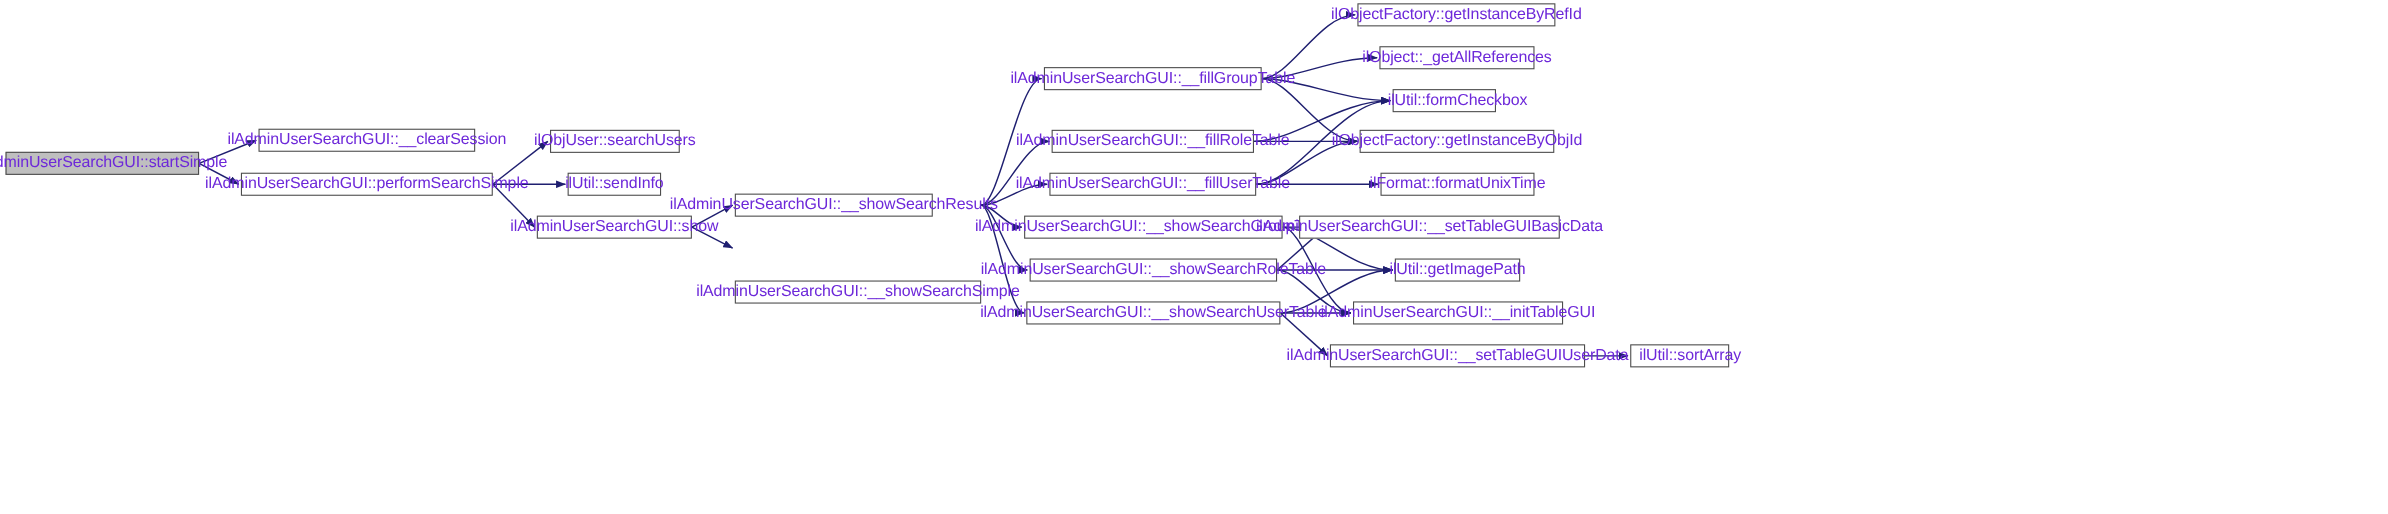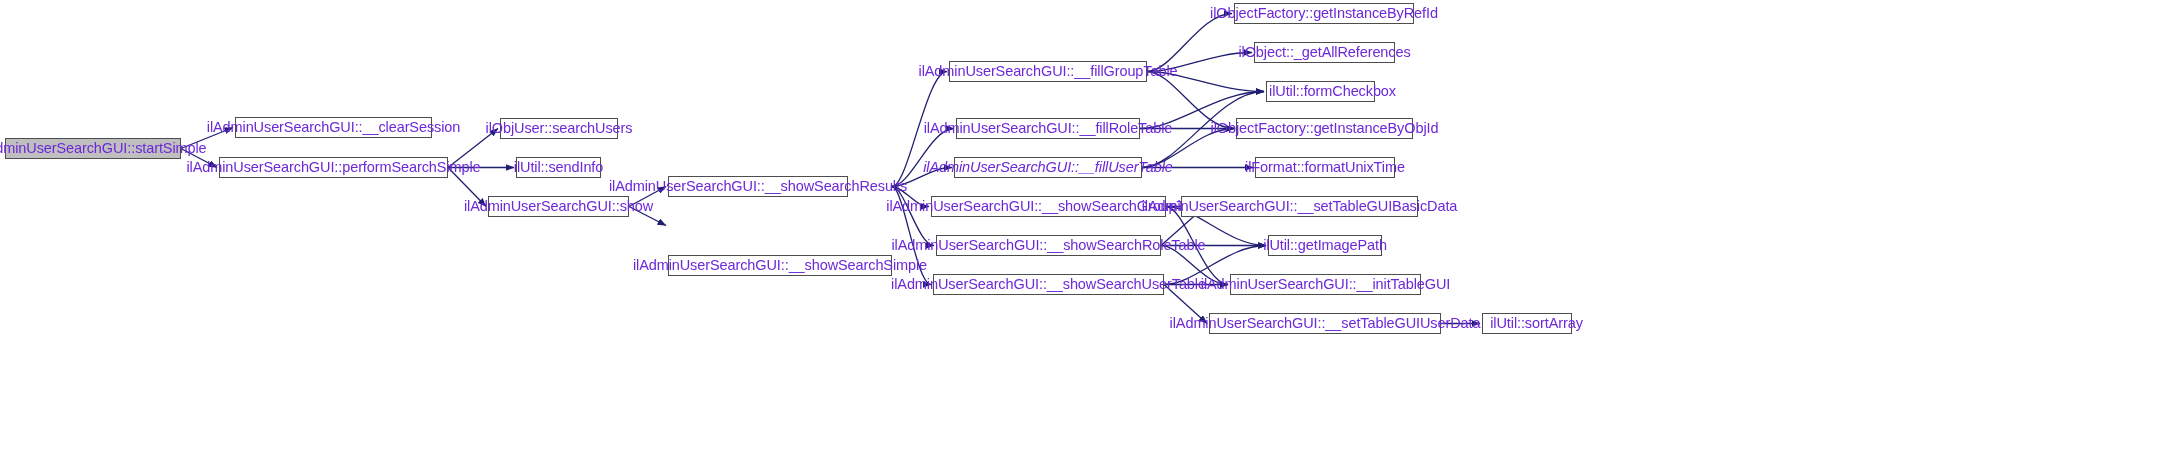--- a/index.html
+++ b/index.html
@@ -117,42 +117,42 @@
       </div>
       <div class="node" style="left: 668px; top: 215px; width: 224px; height: 21px; margin-top: 40px;">
         <span class="node-label">ilAdminUserSearchGUI::__showSearchSimple</span>
       </div>
       <div class="node" style="left: 949px; top: 61px; width: 198px; height: 21px;">
         <span class="node-label">ilAdminUserSearchGUI::__fillGroupTable</span>
       </div>
       <div class="node" style="left: 956px; top: 118px; width: 184px; height: 21px;">
         <span class="node-label">ilAdminUserSearchGUI::__fillRoleTable</span>
       </div>
-      <div class="node" style="left: 954px; top: 157px; width: 188px; height: 21px; font-style: italic;">
+      <div class="node" style="left: 954px; top: 157px; width: 188px; height: 21px;">
         <span class="node-label">ilAdminUserSearchGUI::__fillUserTable</span>
       </div>
       <div class="node" style="left: 931px; top: 196px; width: 235px; height: 21px;">
         <span class="node-label">ilAdminUserSearchGUI::__showSearchGroupTable</span>
       </div>
       <div class="node" style="left: 936px; top: 235px; width: 225px; height: 21px;">
         <span class="node-label">ilAdminUserSearchGUI::__showSearchRoleTable</span>
       </div>
       <div class="node" style="left: 933px; top: 274px; width: 231px; height: 21px;">
         <span class="node-label">ilAdminUserSearchGUI::__showSearchUserTable</span>
       </div>
       <div class="node" style="left: 1209px; top: 313px; width: 232px; height: 21px;">
         <span class="node-label">ilAdminUserSearchGUI::__setTableGUIUserData</span>
       </div>
       <div class="node" style="left: 1234px; top: 3px; width: 180px; height: 21px;">
         <span class="node-label">ilObjectFactory::getInstanceByRefId</span>
       </div>
       <div class="node" style="left: 1254px; top: 42px; width: 141px; height: 21px;">
         <span class="node-label">ilObject::_getAllReferences</span>
       </div>
-      <div class="node" style="left: 1266px; top: 81px; width: 109px; height: 21px; padding-left: 24px;">
+      <div class="node" style="left: 1266px; top: 81px; width: 94px; height: 21px; padding-left: 24px;">
         <span class="node-label">ilUtil::formCheckbox</span>
       </div>
       <div class="node" style="left: 1236px; top: 118px; width: 177px; height: 21px;">
         <span class="node-label">ilObjectFactory::getInstanceByObjId</span>
       </div>
       <div class="node" style="left: 1255px; top: 157px; width: 140px; height: 21px;">
         <span class="node-label">ilFormat::formatUnixTime</span>
       </div>
       <div class="node" style="left: 1181px; top: 196px; width: 237px; height: 21px;">
         <span class="node-label">ilAdminUserSearchGUI::__setTableGUIBasicData</span>

